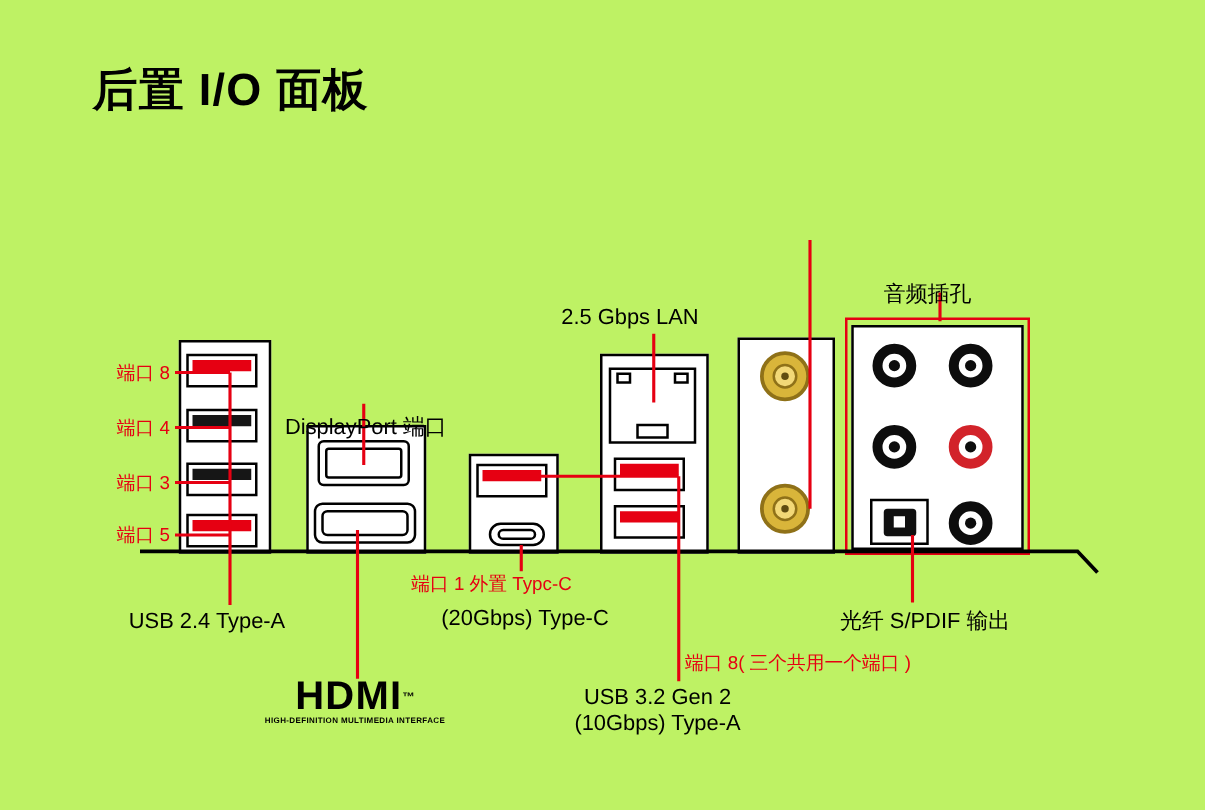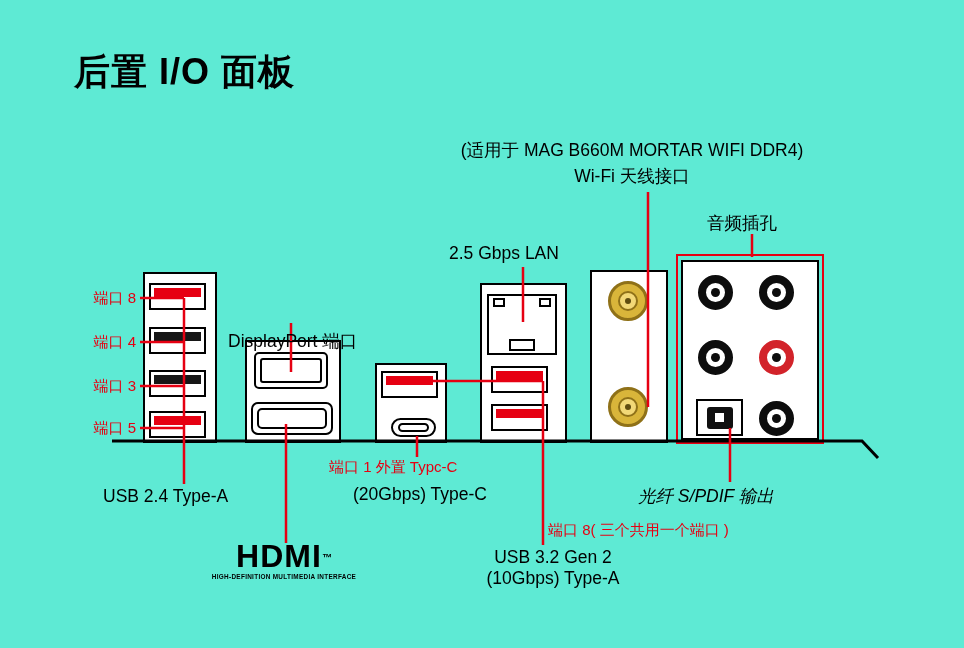--- a/index.html
+++ b/index.html
@@ -1,18 +1,18 @@
 <!DOCTYPE html>
 <html style="--red: #e60012; --gold: #d9b53a; --gold-dark: #8f7118; --gold-light: #f2d877; --jack-red: #d2232a;"><head>
 <meta charset="utf-8">
 <style>
   * { margin:0; padding:0; box-sizing:border-box; }
   html,body { background:#fff; }
   body { font-family:"Liberation Sans","DejaVu Sans",sans-serif; color:#000; }
-  #canvas { position:relative; width:964px; height:648px; background:#5eead4; overflow:hidden; }
+  #canvas { position:relative; width:964px; height:648px; background:#bef264; overflow:hidden; }
 
   #title { position:absolute; left:74px; top:48px; font-size:36px; font-weight:800; letter-spacing:1px; }
 
   .lbl { position:absolute; font-size:17.5px; color:#000; white-space:nowrap; z-index:9; }
   .lbl.center { text-align:center; white-space:normal; line-height:26px; }
   .lbl.small-lines { line-height:21px; }
   .red-lbl { position:absolute; font-size:15px; color:var(--red); white-space:nowrap; z-index:9; }
   .red-lbl.right { text-align:right; width:46px; }
 
   .block { position:absolute; border:2.5px solid #000; background:#fff; z-index:2; }
@@ -56,25 +56,21 @@
   #hdmi-logo .tm { font-size:10px; vertical-align:super; font-weight:700; }
   #hdmi-logo .sub { font-size:6.4px; font-weight:700; letter-spacing:0.3px; white-space:nowrap; margin-top:1px; }
 </style>
 </head>
 <body>
 
 <div id="canvas">
 
   <h1 id="title">后置 I/O 面板</h1>
 
-  <div class="lbl center" style="left:412px; top:137px; width:440px;">
-    <div>(适用于 MAG B660M MORTAR WIFI DDR4)</div>
-    <div>Wi-Fi 天线接口</div>
-  </div>
-  <div class="lbl" style="left:707px; top:211px;">音频插孔</div>
+  <div class="lbl" style="left:707px; top:223px;">音频插孔</div>
   <div class="lbl" style="left:449px; top:243px;">2.5 Gbps LAN</div>
   <div class="lbl" style="left:228px; top:301px;margin-top:28px;">DisplayPort 端口</div>
 
   <div class="red-lbl right" style="left:90px; top:289px;">端口 8</div>
   <div class="red-lbl right" style="left:90px; top:333px;">端口 4</div>
   <div class="red-lbl right" style="left:90px; top:377px;">端口 3</div>
   <div class="red-lbl right" style="left:90px; top:419px;">端口 5</div>
 
   <div class="block" style="left:143px; top:272px; width:74px; height:171px;">
     <div class="usba" style="left:4px; top:9px;">
@@ -175,24 +171,24 @@
     <line x1="410" y1="381" x2="543" y2="381"></line>
     <line x1="543" y1="381" x2="543" y2="545"></line>
   </svg>
 
   <div class="lbl" style="left:103px; top:486px;">USB 2.4 Type-A</div>
   <div class="red-lbl" style="left:329px; top:458px;">端口 1 外置 Typc-C</div>
   <div class="lbl center small-lines" style="left:330px; top:484px; width:180px;">
     <div>(20Gbps) Type-C</div>
   </div>
   <div class="red-lbl" style="left:548px; top:521px;">端口 8( 三个共用一个端口 )</div>
-  <div class="lbl center small-lines" style="left:463px; top:547px; width:180px;">
+  <div class="lbl center small-lines" style="left:436px; top:547px; width:180px;">
     <div>USB 3.2 Gen 2</div>
     <div>(10Gbps) Type-A</div>
   </div>
-  <div class="lbl" style="left:638px; top:484px;font-style:italic;">光纤 S/PDIF 输出</div>
+  <div class="lbl" style="left:672px; top:484px;">光纤 S/PDIF 输出</div>
 
   <div id="hdmi-logo">
     <div><span class="word">HDMI</span><span class="tm">™</span></div>
     <div class="sub">HIGH-DEFINITION MULTIMEDIA INTERFACE</div>
   </div>
 
 </div>
 
 </body></html>

